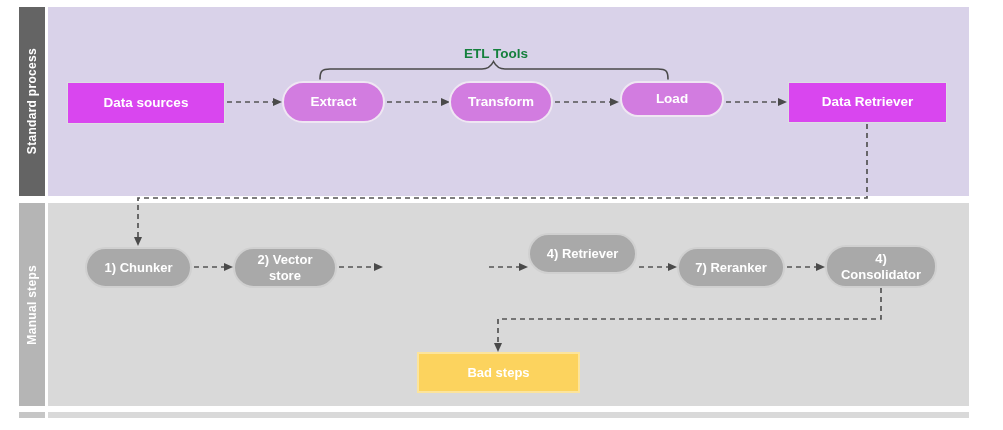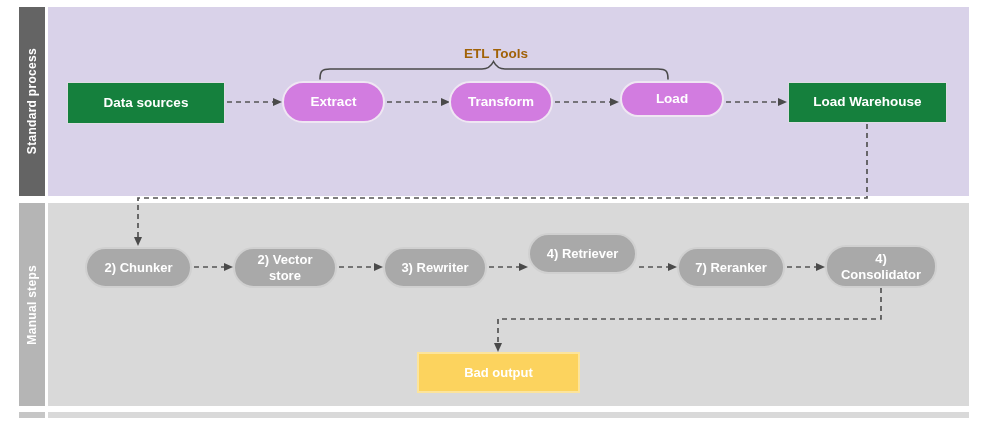--- a/index.html
+++ b/index.html
@@ -20,40 +20,40 @@
   #lane2-bar{top:203px;height:203px;background:#b5b5b5;}
   #lane1-body{position:absolute;left:48px;top:7px;width:921px;height:189px;background:#d9d2e9;}
   #lane2-body{position:absolute;left:48px;top:203px;width:921px;height:203px;background:#d9d9d9;}
   #lane3-bar-stub{position:absolute;left:19px;top:412px;width:26px;height:6px;background:#c6c6c6;}
   #lane3-body-stub{position:absolute;left:48px;top:412px;width:921px;height:6px;background:#d9d9d9;}
   
   .node{
     position:absolute;display:flex;align-items:center;justify-content:center;
     color:#ffffff;font-weight:bold;text-align:center;box-sizing:border-box;line-height:1.2;
   }
-  .rect-gray{background:#15803d;border:1.5px solid #dddde2;font-size:13.5px;}
+  .rect-gray{background:#d946ef;border:1.5px solid #dddde2;font-size:13.5px;}
   .pill-pink{background:#d27ce0;border:2px solid #efe6f3;border-radius:21px;font-size:13.5px;}
   .pill-gray{background:#a9a9a9;border:2px solid #d0d0d0;border-radius:21px;font-size:13px;padding:0 10px;}
   .rect-yellow{background:#fcd35e;border:2px solid #fce49c;font-size:13px;}
   #node-data-sources{left:67px;top:82px;width:158px;height:42px;}
   #node-extract{left:282px;top:81px;width:103px;height:42px;}
   #node-transform{left:449px;top:81px;width:104px;height:42px;}
   #node-load{left:620px;top:81px;width:104px;height:36px;}
   #node-data-warehouse{left:788px;top:82px;width:159px;height:41px;}
   #node-chunker{left:85px;top:247px;width:107px;height:41px;}
   #node-vector-store{left:233px;top:247px;width:104px;height:41px;}
   #node-rewriter{left:383px;top:247px;width:104px;height:41px;}
   #node-retriever{left:528px;top:233px;width:109px;height:41px;}
   #node-reranker{left:677px;top:247px;width:108px;height:41px;}
   #node-consolidator{left:825px;top:245px;width:112px;height:43px;}
   #node-bad-output{left:417px;top:352px;width:163px;height:41px;}
   
   #etl-tools-label{
     position:absolute;left:396px;top:46px;width:200px;text-align:center;
-    color:#a16207;font-weight:bold;font-size:13.5px;
+    color:#15803d;font-weight:bold;font-size:13.5px;
   }
   #connector-layer{position:absolute;left:0;top:0;pointer-events:none;}
 </style>
 </head>
 <body>
 
 <div id="canvas">
 
   <div id="lane1-body"></div>
   <div id="lane2-body"></div>
@@ -101,23 +101,22 @@
 
     <path d="M320,79 C320,71 322,69 330,69 L482,69 C488,69 491,66.5 493.5,61.5 C496,66.5 499,69 505,69 L658,69 C666,69 668,71 668,79" stroke="#4a4a4a" stroke-width="1.6" fill="none" stroke-linecap="round"></path>
   </svg>
 
   <div id="etl-tools-label">ETL Tools</div>
 
   <div id="node-data-sources" class="node rect-gray">Data sources</div>
   <div id="node-transform" class="node pill-pink">Transform</div>
   <div id="node-extract" class="node pill-pink">Extract</div>
   <div id="node-load" class="node pill-pink">Load</div>
-  <div id="node-data-warehouse" class="node rect-gray">Load Warehouse</div>
+  <div id="node-data-warehouse" class="node rect-gray">Data Retriever</div>
 
-  <div id="node-chunker" class="node pill-gray">2) Chunker</div>
+  <div id="node-chunker" class="node pill-gray">1) Chunker</div>
   <div id="node-vector-store" class="node pill-gray">2) Vector store</div>
-  <div id="node-rewriter" class="node pill-gray">3) Rewriter</div>
   <div id="node-retriever" class="node pill-gray">4) Retriever</div>
   <div id="node-reranker" class="node pill-gray">7) Reranker</div>
   <div id="node-consolidator" class="node pill-gray">4) Consolidator</div>
-  <div id="node-bad-output" class="node rect-yellow">Bad output</div>
+  <div id="node-bad-output" class="node rect-yellow">Bad steps</div>
 
 </div>
 
 </body></html>

